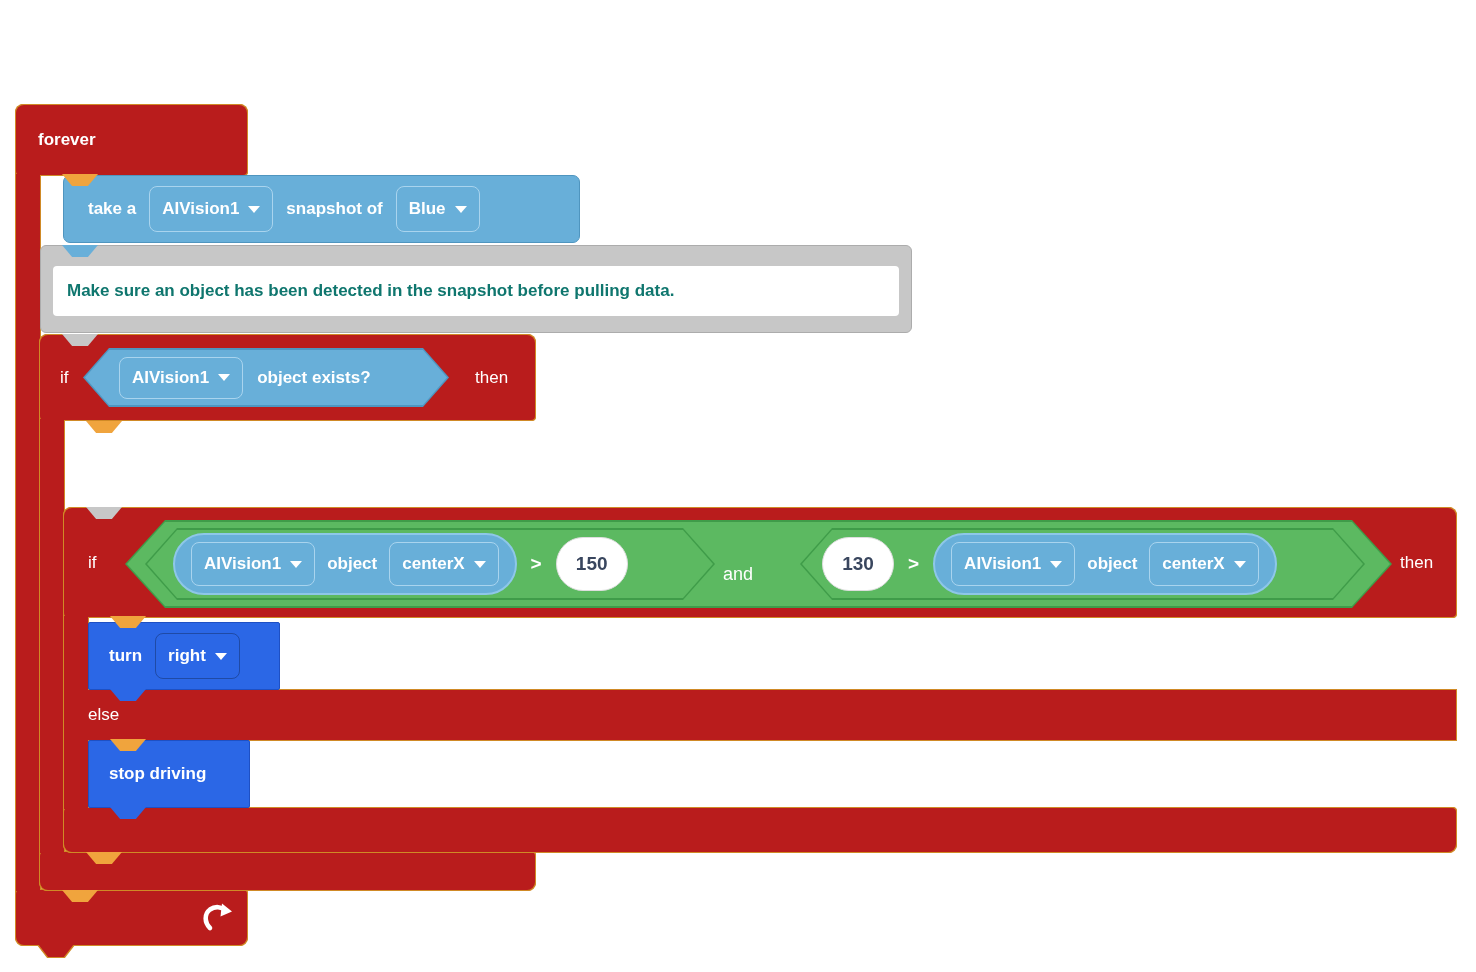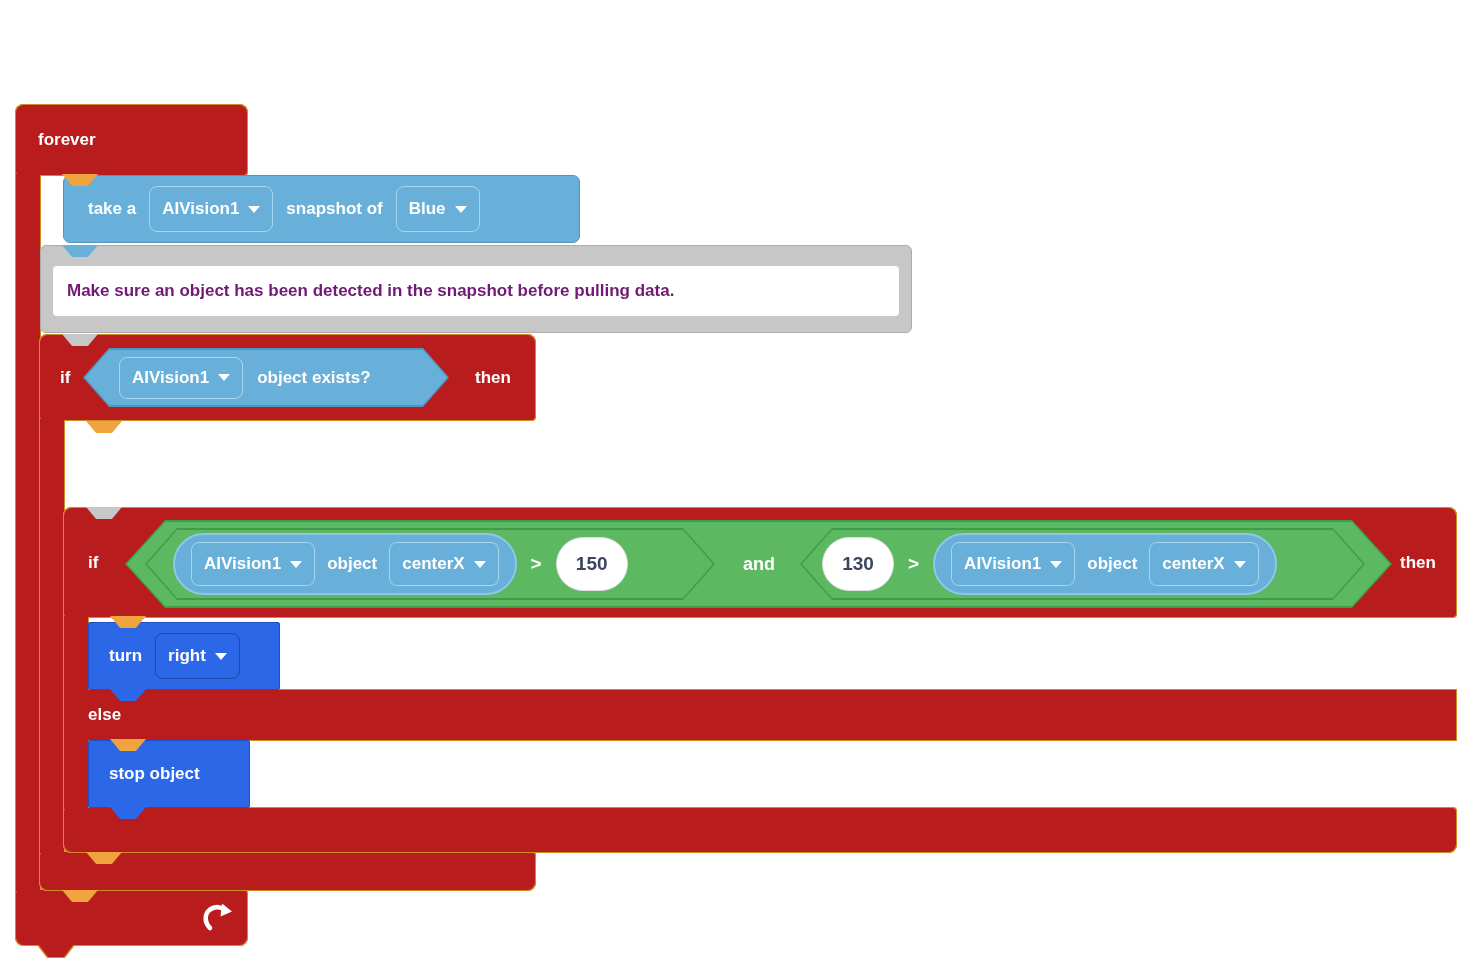--- a/index.html
+++ b/index.html
@@ -3,21 +3,21 @@
 <meta charset="utf-8">
 <style>
   * { margin:0; padding:0; box-sizing:border-box; }
   html,body { background:#ffffff; }
   body { font-family:"Liberation Sans", sans-serif; }
   #canvas { position:relative; width:1476px; height:972px; background:#ffffff; overflow:hidden; }
   .abs { position:absolute; }
 
   
   .btxt { color:#fff; font-weight:700; font-size:17px; white-space:nowrap; }
-  .kw   { color:#fff; font-weight:700; font-size:17px; }
+  .kw   { color:#fff; font-weight:400; font-size:17px; }
 
   
   .c-orange { filter: drop-shadow(1px 0 0 #D08A26) drop-shadow(-1px 0 0 #D08A26)
                       drop-shadow(0 1px 0 #D08A26) drop-shadow(0 -1px 0 #D08A26); }
   .fill-orange { background:#b91c1c; }
 
   
   .stack-blue  { background:#68AFD9; border:1px solid #4F95BF; border-radius:7px;
                  display:flex; align-items:center; }
   .stack-royal { background:#2B67E6; border:1px solid #1E50C4; border-radius:2px;
@@ -56,21 +56,21 @@
   .num-oval { background:#fff; border:1px solid #DEDEDE; border-radius:27px; height:54px;
               min-width:72px; padding:0 16px; display:flex; align-items:center; justify-content:center;
               color:#39465E; font-weight:700; font-size:19px; }
   .op { color:#fff; font-weight:700; font-size:19px; }
 
   
   .comment { background:#C7C7C7; border:1px solid #ACACAC; border-radius:6px; }
   .comment-inner { position:absolute; left:12px; right:12px; top:20px; bottom:16px;
                    background:#fff; border-radius:4px; display:flex; align-items:center;
                    padding:0 14px; }
-  .comment-text { color:#701a75; font-weight:700; font-size:17px; white-space:nowrap; }
+  .comment-text { color:#0f766e; font-weight:700; font-size:17px; white-space:nowrap; }
 
   
   .bump { position:absolute; width:36px; height:12px;
           clip-path: polygon(0 0, 100% 0, 72% 100%, 28% 100%);
           filter: drop-shadow(0 1px 0 rgba(0,0,0,0.18)); }
   .bump-orange { background:#F0A43D; }
   .bump-lblue  { background:#68AFD9; }
   .bump-gray   { background:#C7C7C7; }
   .bump-royal  { background:#2B67E6; }
 
@@ -168,21 +168,21 @@
                 <div class="dd dd-lightblue">
                   <span class="btxt">centerX</span>
                   <span class="chev"></span>
                 </div>
               </div>
               <span class="op">&gt;</span>
               <div class="num-oval">150</div>
             </div>
           </div>
 
-          <div class="abs vcenter" style="left:598px; top:0; height:100%; width:72px; justify-content:center;">
+          <div class="abs vcenter" style="left:598px; top:10px; height:100%; width:72px; ">
             <span class="kw" style="font-size:18px;">and</span>
           </div>
 
           <div class="hex-green-in-b" style="left:675px; top:8px; width:565px; height:72px;">
             <div class="hex-green-in-f"></div>
             <div class="hex-content" style="padding-left:20px; gap:14px;">
               <div class="num-oval">130</div>
               <span class="op">&gt;</span>
               <div class="pill">
                 <div class="dd dd-lightblue">
@@ -216,21 +216,21 @@
 
   <div class="abs stack-royal" style="left:88px; top:622px; width:192px; height:68px; padding-left:20px; gap:13px;">
     <span class="btxt">turn</span>
     <div class="dd dd-royal">
       <span class="btxt">right</span>
       <span class="chev"></span>
     </div>
   </div>
 
   <div class="abs stack-royal" style="left:88px; top:740px; width:162px; height:68px; padding-left:20px;">
-    <span class="btxt">stop object</span>
+    <span class="btxt">stop driving</span>
   </div>
 
   <div class="bump bump-orange" style="left:62px;  top:174px;"></div>
   <div class="bump bump-lblue" style="left:62px;  top:245px;"></div>
   <div class="bump bump-gray" style="left:62px;  top:334px;"></div>
   <div class="bump bump-orange" style="left:86px;  top:421px;"></div>
   <div class="bump bump-gray" style="left:86px;  top:507px;"></div>
   <div class="bump bump-orange" style="left:110px; top:616px;"></div>
   <div class="bump bump-royal" style="left:110px; top:689px;"></div>
   <div class="bump bump-orange" style="left:110px; top:739px;"></div>

